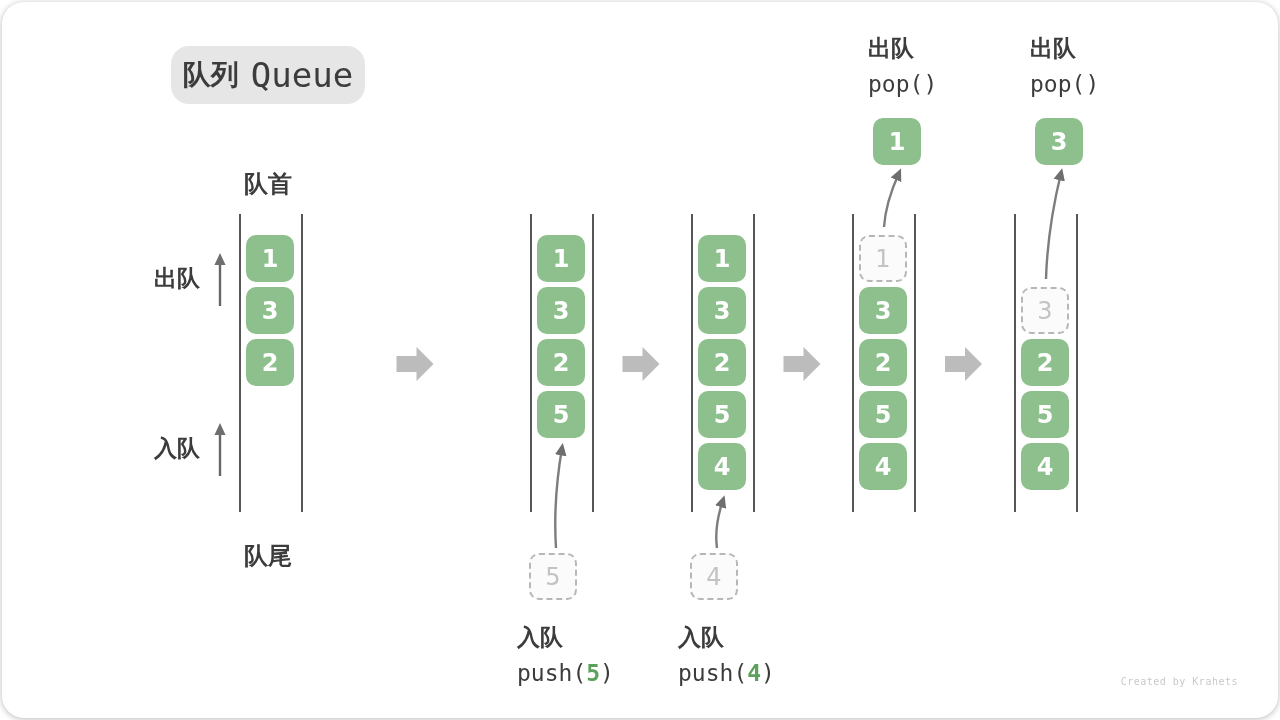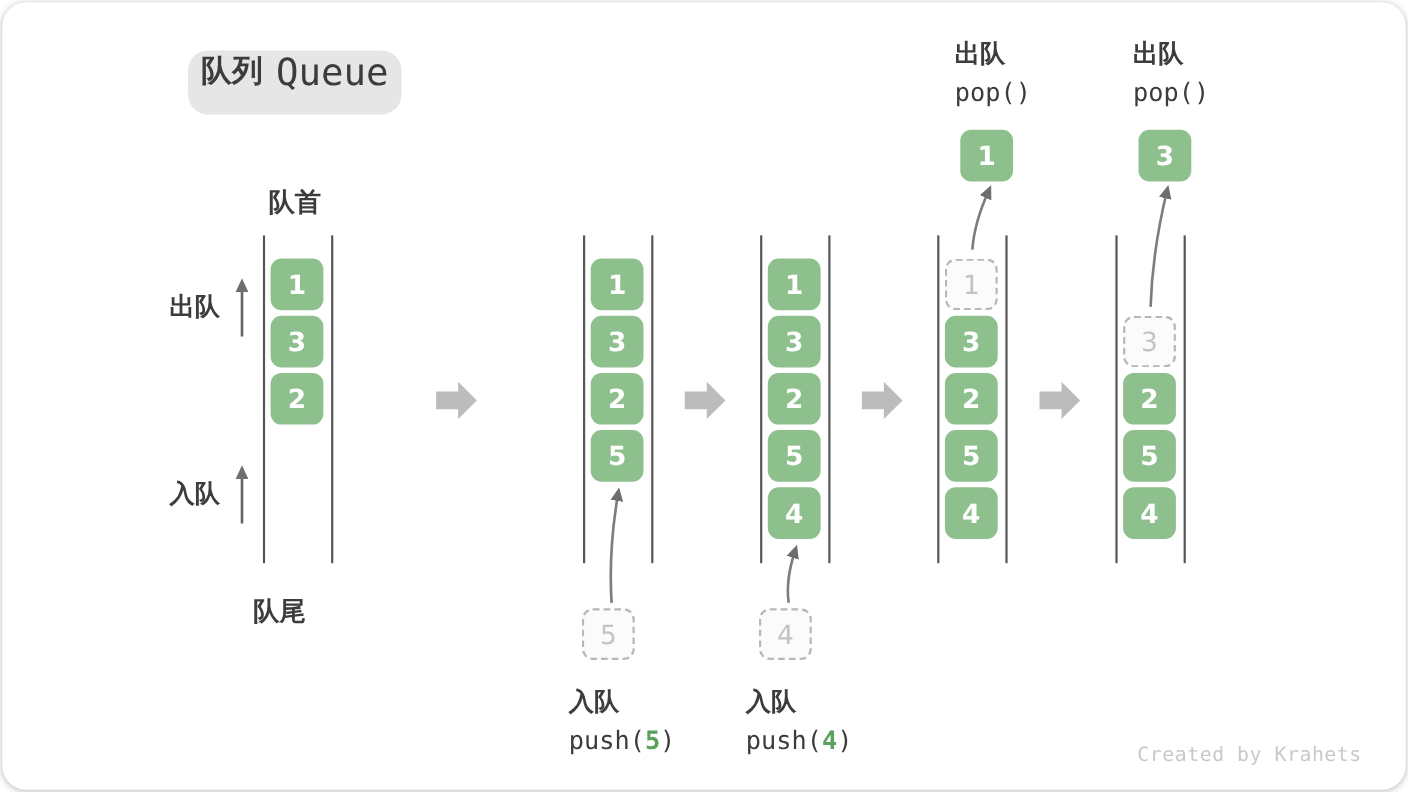--- a/index.html
+++ b/index.html
@@ -3,39 +3,39 @@
 <meta charset="utf-8">
 <style>
   *{margin:0;padding:0;box-sizing:border-box}
   html,body{width:1280px;height:720px;background:#fff;overflow:hidden;
     font-family:"Liberation Sans","DejaVu Sans",sans-serif}
   #card{position:absolute;left:2px;top:2px;right:2px;bottom:2px;background:#fff;
     border-radius:22px;box-shadow:0 1px 6px rgba(0,0,0,.28)}
   #overlay{position:absolute;left:0;top:0;width:100%;height:100%;pointer-events:none}
   .code{font-family:"DejaVu Sans Mono","Liberation Mono",monospace}
   #badge{position:absolute;left:169px;top:44px;width:194px;height:58px;
-    background:var(--badge);border-radius:18px;display:flex;
+    background:var(--badge);border-radius:18px;display:flex;align-items:center;
     justify-content:center;gap:12px}
   #badge .zh{font-size:28px;font-weight:700;color:var(--dark)}
   #badge .en{font-size:34px;color:var(--dark)}
   .poslabel{position:absolute;font-weight:700;font-size:24px;color:var(--dark);white-space:nowrap}
   #front-label{left:242px;top:166px}
-  #rear-label{left:228px;top:538px}
+  #rear-label{left:242px;top:538px}
   #dequeue-label{left:152px;top:261px;font-size:23px}
   #enqueue-label{left:152px;top:431px;font-size:23px}
   .vline{position:absolute;width:1.5px;background:var(--line)}
   .qitem{position:absolute;width:48px;height:47px;border-radius:10px;display:flex;
     align-items:center;justify-content:center;font-size:24px;font-weight:700;
     background:var(--green);color:var(--itemtx);font-family:"DejaVu Sans",sans-serif}
   .qitem.ghost{background:var(--ghostbg);border:2px dashed var(--ghostbr);
     color:var(--ghosttx);font-weight:400}
   .op{position:absolute;color:var(--dark);font-size:23px;line-height:36px;white-space:nowrap}
   .op .zh{font-weight:700}
   .op .arg{color:var(--arg);font-weight:700}
-  #watermark{position:absolute;right:40px;top:674px;font-size:18px;
+  #watermark{position:absolute;right:40px;top:674px;font-size:10px;
     color:var(--wm);letter-spacing:.5px}
 </style>
 </head>
 <body>
 
 <div id="card">
   <svg id="overlay" width="1280" height="720">
     <defs>
       <marker id="ah" viewBox="0 0 8 8" refX="4.5" refY="4" markerWidth="5.5" markerHeight="5.5" orient="auto">
         <path d="M0,0.5 L7.5,4 L0,7.5 Z" fill="#6e6e6e"></path>

